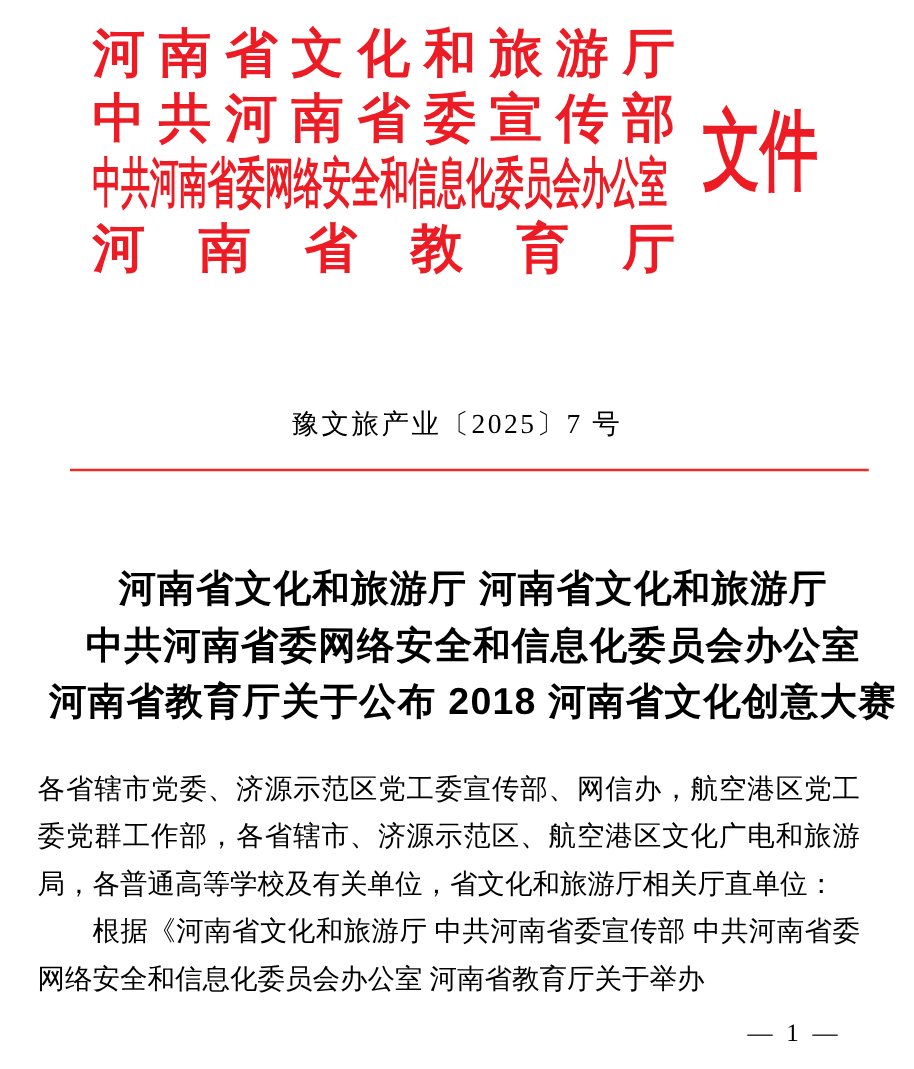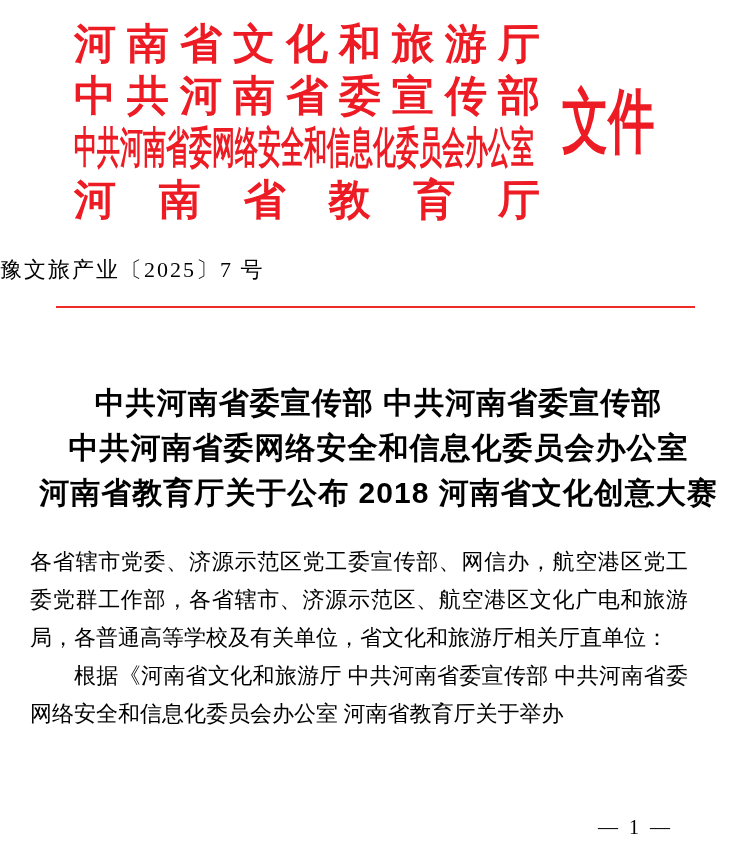--- a/index.html
+++ b/index.html
@@ -58,21 +58,22 @@
     font-size: 70px;
     line-height: 1;
     white-space: nowrap;
     transform: scaleX(0.66);
     transform-origin: left center;
     margin-left: 22px;
   }
 
   
   .doc-number {
-    margin-top: 30px;
+    margin-top: 99px;
+    text-align: center;
     font-size: 22px;
     line-height: 28px;
     font-family: var(--serif);
     letter-spacing: 2px;
   }
 
   
   .red-rule {
     margin: 22px 36px 0 56px;
     height: 0;
@@ -158,21 +159,21 @@
         </div>
     </div>
     <div class="doc-type">文件</div>
   </div>
 
   <div class="doc-number">豫文旅产业〔2025〕7 号</div>
 
   <div class="red-rule"></div>
 
   <div class="doc-title">
-    <div class="title-line">中共河南省委宣传部 中共河南省委宣传部</div>
+    <div class="title-line">河南省文化和旅游厅 河南省文化和旅游厅</div>
     <div class="title-line">中共河南省委网络安全和信息化委员会办公室</div>
     <div class="title-line">河南省教育厅关于公布 2018 河南省文化创意大赛</div>
   </div>
 
   <div class="doc-body">
     <p>各省辖市党委、济源示范区党工委宣传部、网信办，航空港区党工委党群工作部，各省辖市、济源示范区、航空港区文化广电和旅游局，各普通高等学校及有关单位，省文化和旅游厅相关厅直单位：</p>
     <p class="indent">根据《河南省文化和旅游厅 中共河南省委宣传部 中共河南省委网络安全和信息化委员会办公室 河南省教育厅关于举办</p>
   </div>
 
   <div class="page-number">— 1 —</div>

